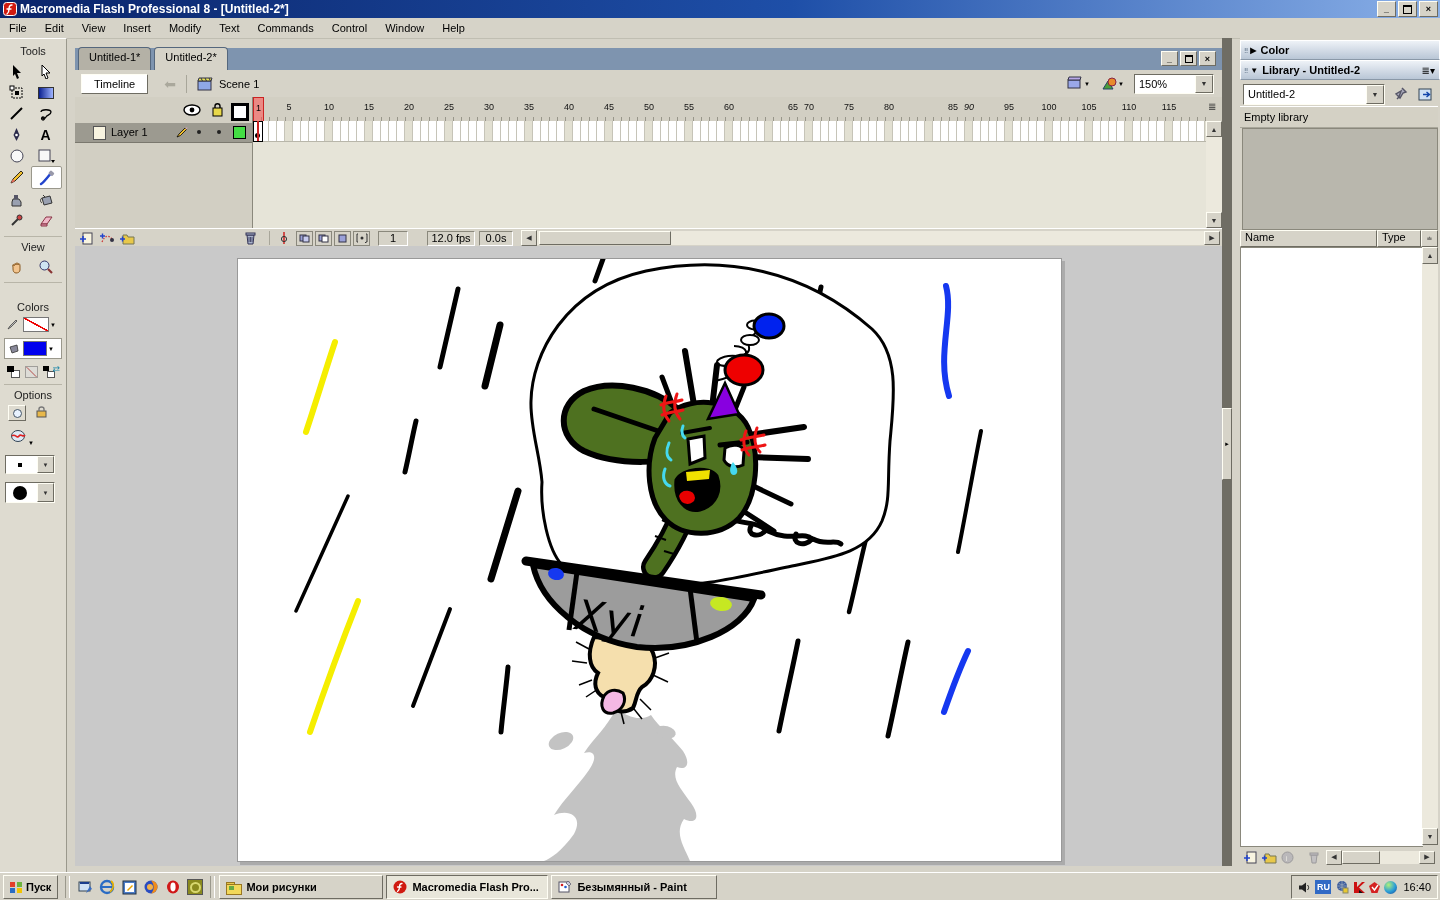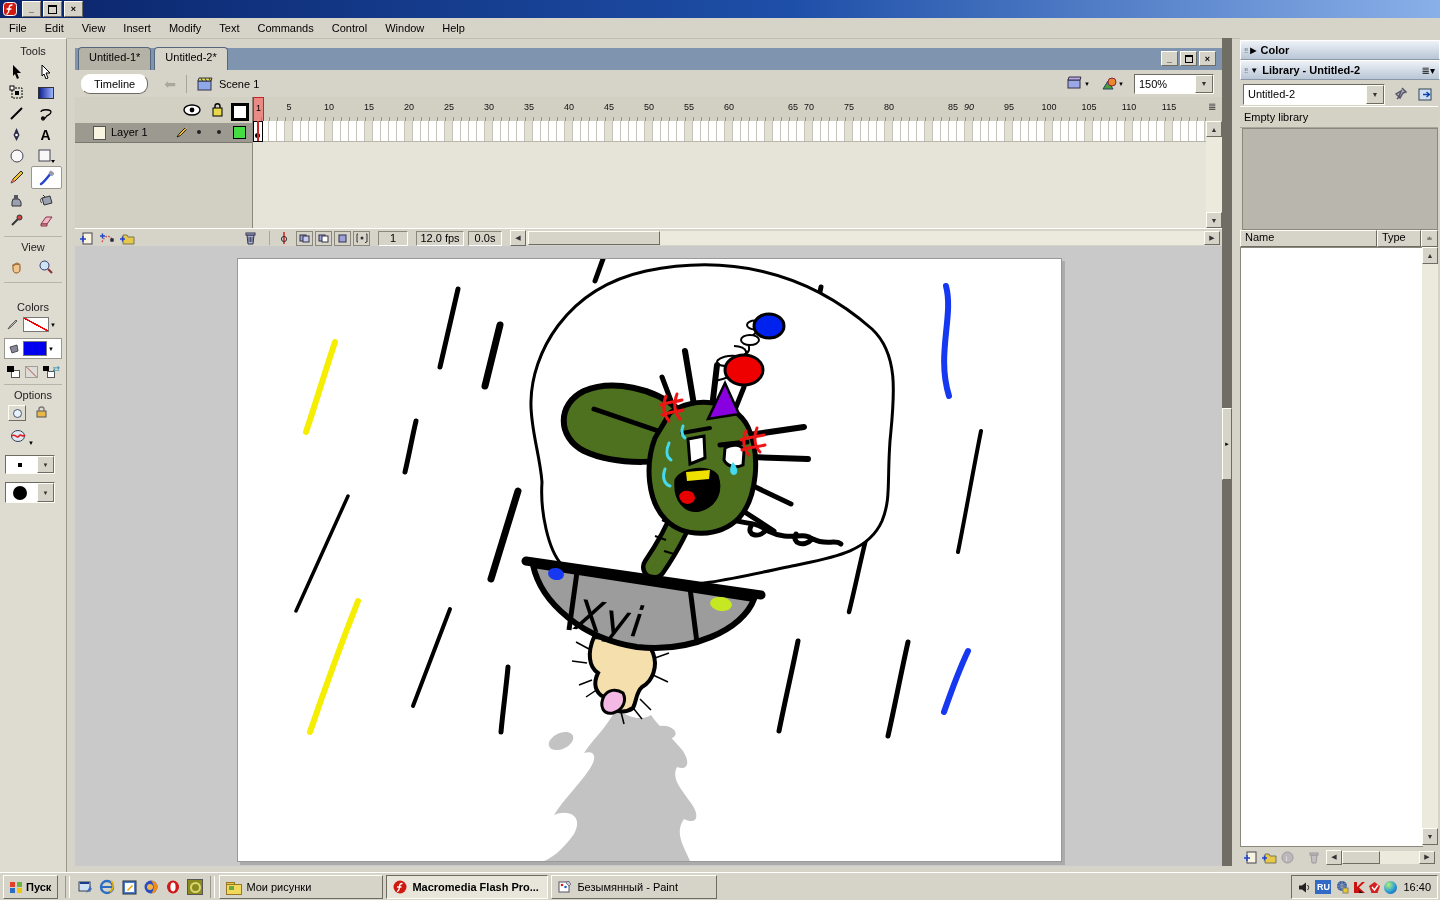--- a/index.html
+++ b/index.html
@@ -32,34 +32,35 @@
   .rnum{position:absolute;top:5px;width:16px;text-align:center;font-size:9px;color:#111;}
   .obtn{width:15px;height:13px;margin-right:2px;background:#d6d3c8;border:1px solid #8a887c;display:flex;align-items:center;justify-content:center;}
   
   .phdr{height:18px;background:linear-gradient(#eef2f7,#b9c6d6);border:1px solid #fff;border-bottom:1px solid #8a98a8;
     display:flex;align-items:center;font-weight:bold;}
   .grip{color:#8898aa;font-size:8px;letter-spacing:-1px;margin:0 3px;}
   .sb{background:#ece9dd;}
   .sbbtn{background:#d6d3c8;display:flex;align-items:center;justify-content:center;font-size:7px;color:#333;}
   
   .taskbar{left:0;top:872px;width:1440px;height:28px;background:#d6d3c8;border-top:1px solid #fff;display:flex;align-items:center;}
-  .tbtn{height:22px;background:#d6d3c8;display:flex;align-items:center;padding:0 6px;margin-right:3px;white-space:nowrap;overflow:hidden;}
+  .tbtn{height:22px;background:#d6d3c8;display:flex;align-items:center;padding:0 6px;margin-right:3px;white-space:nowrap;overflow:hidden;font-weight:bold;}
   .ql{width:18px;height:18px;margin:0 2px;display:flex;align-items:center;justify-content:center;}
   .vsep{width:3px;height:22px;border-left:1px solid #9a988c;border-right:1px solid #fff;margin:0 4px;}
 </style>
 </head>
 <body>
 
 <div id="screen">
 
   <div class="abs titlebar">
     <svg width="14" height="14" style="margin:0 3px" viewBox="0 0 14 14">
         <rect x="0.5" y="0.5" width="13" height="13" rx="3" fill="#d01a10" stroke="#fff"></rect>
         <path d="M9,3 C6,3 6,5 6,7 M4,7 L8,7 M6,7 C6,10 5.5,11 4,12" stroke="#fff" stroke-width="1.4" fill="none" stroke-linecap="round"></path>
       </svg>
+    <span style="flex:1">Macromedia Flash Professional 8 - [Untitled-2*]</span>
     <span class="winbtn bo">_</span>
     <span class="winbtn bo">
         <span style="width:7px;height:6px;border:1px solid #000;border-top-width:2px;display:block"></span>
       </span>
     <span class="winbtn bo" style="margin-right:2px">×</span>
   </div>
 
   <div class="abs menubar">
     <span class="mi">File</span>
     <span class="mi">Edit</span>
@@ -243,21 +244,21 @@
     <span class="flex" style="margin:0 6px 4px 0;">
       <span class="winbtn bo" style="width:15px;height:13px;color:#000">_</span>
       <span class="winbtn bo" style="width:15px;height:13px">
           <span style="width:6px;height:5px;border:1px solid #000;border-top-width:2px;display:block"></span>
         </span>
       <span class="winbtn bo" style="width:15px;height:13px;color:#000">×</span>
     </span>
   </div>
 
   <div class="abs flex" style="left:75px;top:70px;width:1147px;height:27px;background:#d6d3c8;border-bottom:1px solid #a8a69a;">
-    <span class="bo" style="background:#fff;border-radius:9px;padding:3px 12px;margin-left:6px;">Timeline</span>
+    <span class="bo" style="background:#fff;border-radius:1px;padding:3px 12px;margin-left:6px;">Timeline</span>
     <span style="color:#aaa89c;font-size:14px;margin-left:16px;">⬅</span>
     <span style="width:1px;height:18px;background:#a8a69a;margin:0 10px;"></span>
     <svg width="16" height="14" viewBox="0 0 16 14">
         <rect x="1" y="4" width="13" height="9" fill="#8fa8e8" stroke="#334"></rect>
         <path d="M1,4 L14,4 L15,1 L2,1 Z" fill="#e8e25a" stroke="#334"></path>
         <path d="M4,1 L5.5,4 M8,1 L9.5,4 M12,1 L13.5,4" stroke="#334"></path>
       </svg>
     <span style="margin-left:6px;">Scene 1</span>
     <span style="flex:1"></span>
     <span class="flex" style="margin-right:10px;">
@@ -407,21 +408,21 @@
           </svg>
         </span>
       <span class="obtn">
           <svg width="12" height="10" viewBox="0 0 12 10">
             <path d="M2,1 h-1 v8 h1 M10,1 h1 v8 h-1" stroke="#333" fill="none"></path>
             <circle cx="6" cy="5" r="1.5" fill="#333"></circle>
             <path d="M9,9 l3,3" stroke="#333"></path>
           </svg>
         </span>
       <span class="cnt" style="width:28px;height:13px;margin-left:6px;">1</span>
-      <span class="cnt" style="width:46px;height:13px;margin-left:8px;">12.0 fps</span>
+      <span class="cnt" style="width:46px;height:13px;margin-left:19px;">12.0 fps</span>
       <span class="cnt" style="width:32px;height:13px;margin-left:4px;">0.0s</span>
       <span class="bo sbbtn" style="width:14px;height:14px;margin-left:8px;">◀</span>
       <span class="sb" style="position:relative;flex:1;height:14px;margin-right:2px;">
         <span class="bo abs" style="left:2px;top:0;width:130px;height:12px;background:#d6d3c8;"></span>
         <span class="bo sbbtn abs" style="right:0;top:0;width:14px;height:12px;">▶</span>
       </span>
     </div>
   </div>
 
   <div class="abs" style="left:75px;top:246px;width:1147px;height:620px;background:#c9c9c9;overflow:hidden;">

